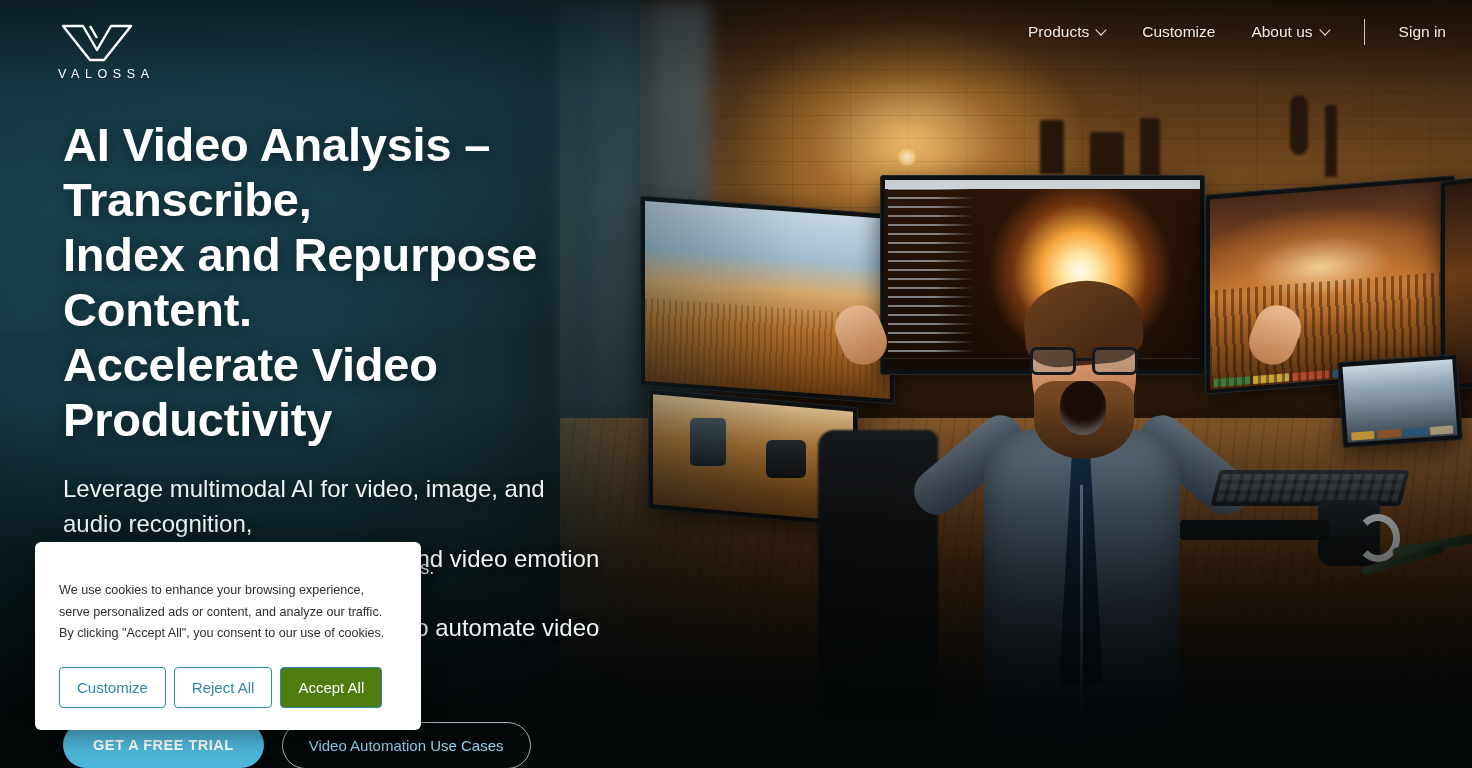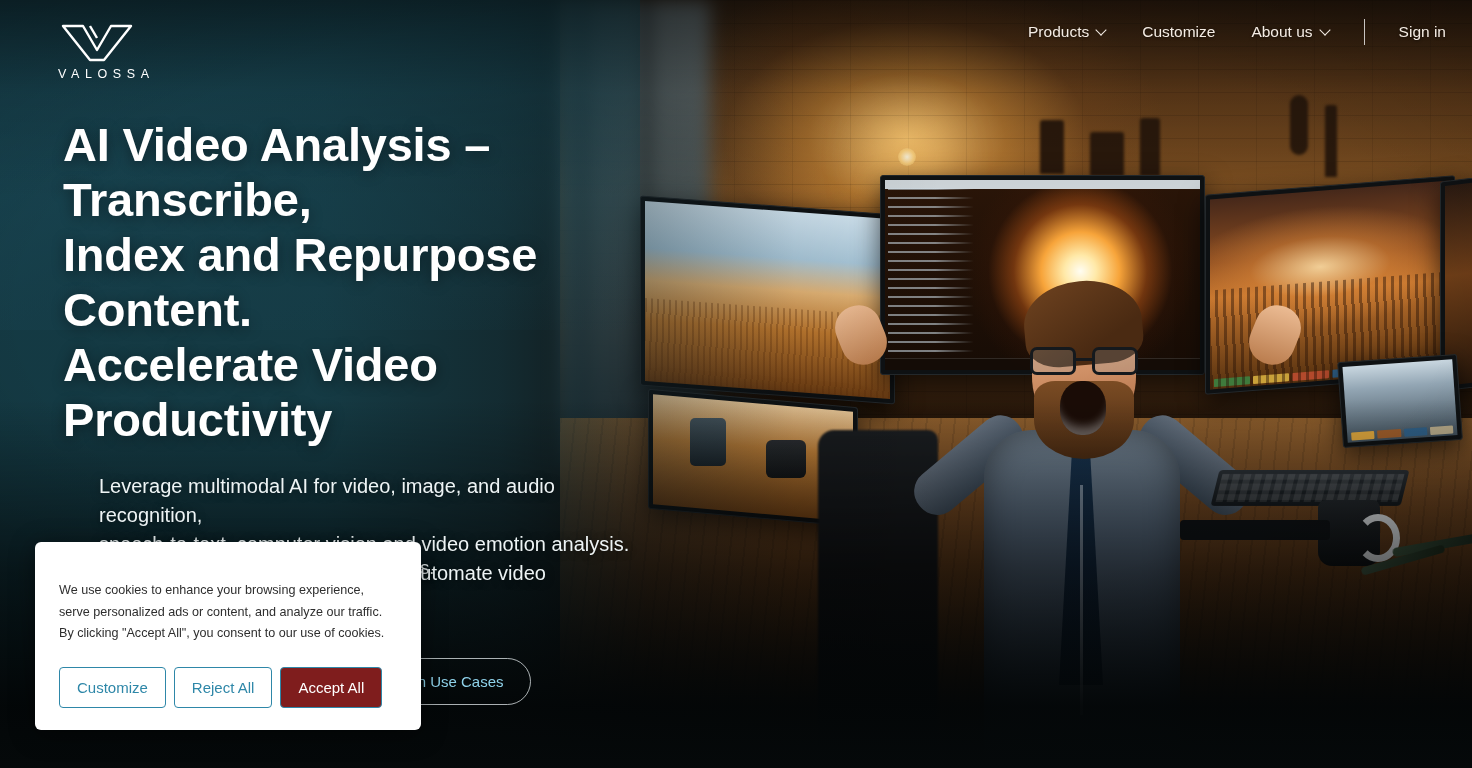--- a/index.html
+++ b/index.html
@@ -246,22 +246,22 @@
     box-shadow:0 2px 10px rgba(0,0,0,.35);
   }
 
   
   .hero{ position:absolute; left:63px; top:118px; width:640px; z-index:30; }
   h1{
     font-size:47px; line-height:1.17; font-weight:700; color:#ffffff;
     letter-spacing:-.2px; text-shadow:0 2px 14px rgba(0,0,0,.45);
   }
   .sub{
-    margin-top:24px; font-size:20px; line-height:1.45; color:#eef4f5; font-weight:400;
-    text-shadow:0 1px 8px rgba(0,0,0,.5); max-width:545px;margin-left:36px;
+    margin-top:24px; font-size:24px; line-height:1.45; color:#eef4f5; font-weight:400;
+    text-shadow:0 1px 8px rgba(0,0,0,.5); max-width:545px;
   }
   .ctas{ margin-top:41px; display:flex; gap:18px; align-items:center; }
   .btn-primary{
     background:#4db6d8; color:#ffffff; font-size:14.5px; font-weight:700; letter-spacing:.5px;
     border:none; border-radius:26px; padding:15px 30px; cursor:pointer;
     box-shadow:0 3px 14px rgba(0,0,0,.4);
   }
   .btn-ghost{
     background:transparent; color:#8fd2ea; font-size:15px; font-weight:400;
     border:1px solid rgba(235,242,245,.72); border-radius:26px; padding:14px 26px; cursor:pointer;
@@ -282,21 +282,21 @@
   .cookie h2{ font-size:16.5px; font-weight:700; color:#1b1b1b; letter-spacing:-.1px; }
   .cookie p{
     margin-top:17px; font-size:12.6px; line-height:1.72; color:#2e2e2e;
   }
   .cookie .row{ margin-top:22px; display:flex; gap:8px; }
   .ck{
     font-size:15px; padding:11px 17px; border-radius:4px; cursor:pointer;
     font-family:"Liberation Sans", sans-serif; white-space:nowrap;
   }
   .ck-outline{ background:#ffffff; color:#2e87a8; border:1px solid #2e87a8; }
-  .ck-solid{ background:#7f1d1d; color:#ffffff; border:1px solid #2e87a8; }
+  .ck-solid{ background:#4d7c0f; color:#ffffff; border:1px solid #2e87a8; }
 </style>
 </head>
 <body>
 
 <div class="stage">
 
   <div class="photo">
     <div class="wall"></div>
     <div class="window">
         <i></i>

